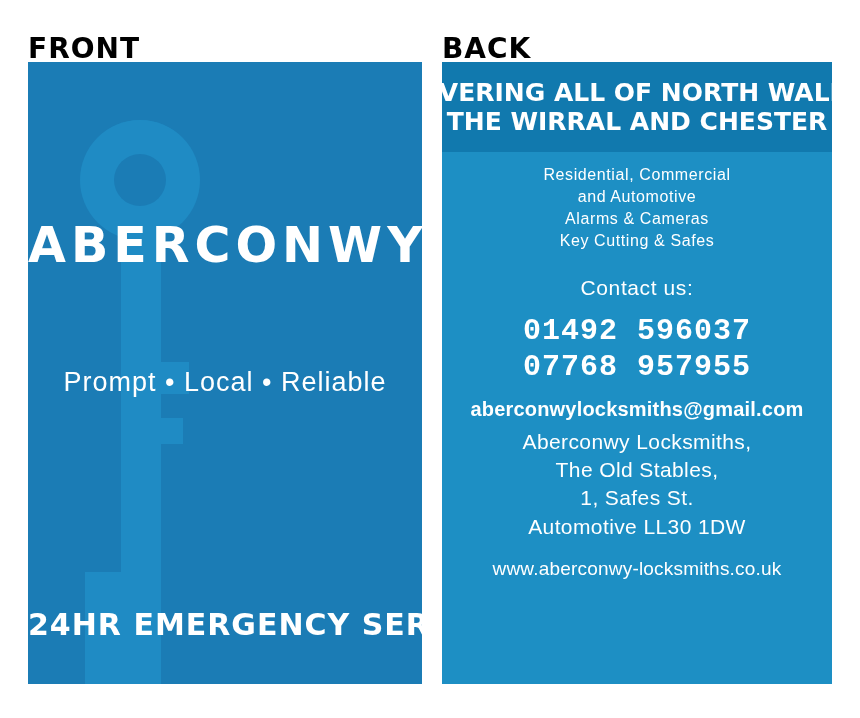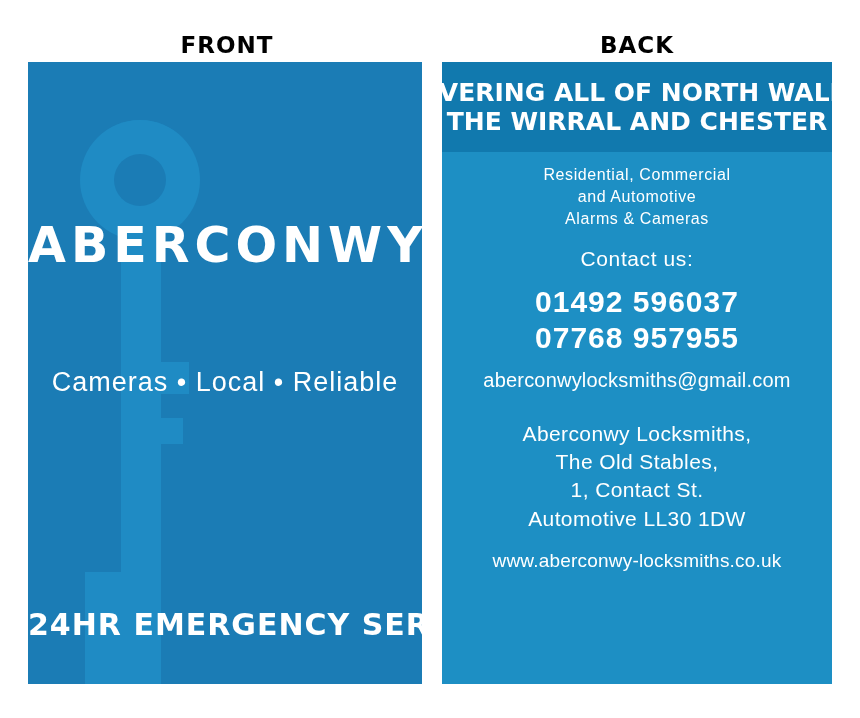--- a/index.html
+++ b/index.html
@@ -18,24 +18,24 @@
     width: 860px;
     height: 718px;
     background: #ffffff;
   }
 
   
   .card-heading {
     position: absolute;
     font-family: "DejaVu Sans", sans-serif;
     font-weight: bold;
-    font-size: 23px;
+    font-size: 28px;
     letter-spacing: 1px;
     color: #000000;
-    text-align: center;
+    text-align: left;
     white-space: nowrap;
   }
   #heading-front { left: 28px; top: 32px; width: 398px; }
   #heading-back  { left: 442px; top: 32px; width: 390px; }
 
   
   .card {
     position: absolute;
     overflow: hidden;
   }
@@ -150,48 +150,48 @@
     margin-top: 12px;
     font-family: "Liberation Sans", sans-serif;
     font-weight: 300;
     font-size: 16px;
     line-height: 1.37;
     letter-spacing: 0.6px;
   }
   .services div { white-space: nowrap; }
 
   .contact-label {
-    margin-top: 17px;
+    margin-top: 24px;
     font-family: "Liberation Sans", sans-serif;
     font-weight: 300;
     font-size: 21px;
     letter-spacing: 0.6px;
   }
 
   .phone {
-    font-family: Liberation Sans, sans-serif;
+    font-family: Liberation Mono, monospace;
     font-weight: bold;
     font-size: 30px;
     letter-spacing: 1px;
     margin-top: 14px;
     white-space: nowrap;
   }
   .phone.second { margin-top: 2px; }
 
   .email {
     margin-top: 14px;
     font-family: "Liberation Sans", sans-serif;
-    font-weight: 400;
+    font-weight: 700;
     font-size: 20px;
     letter-spacing: 0.2px;
     white-space: nowrap;
   }
 
   .address {
-    margin-top: 28px;
+    margin-top: 7px;
     font-family: "Liberation Sans", sans-serif;
     font-weight: 300;
     font-size: 21px;
     line-height: 1.35;
     letter-spacing: 0.4px;
   }
   .address div { white-space: nowrap; }
 
   .website {
     margin-top: 17px;
@@ -221,51 +221,52 @@
         <rect x="133" y="356" width="22" height="26"></rect>
         <rect x="57" y="510" width="36" height="112"></rect>
       </g>
       <g fill="#1b7cb5">
         <circle cx="112" cy="118" r="26"></circle>
       </g>
     </svg>
 
     <div class="front-inner">
       <div id="front-title-1">ABERCONWY</div>
-      <div id="front-tagline">Cameras • Local • Reliable</div>
+      <div id="front-tagline">Prompt • Local • Reliable</div>
       <div id="front-footer">24HR EMERGENCY SERVICE</div>
     </div>
   </div>
 
   <div class="card" id="back-card">
 
     <div class="back-header">
       <div class="back-header-line">COVERING ALL OF NORTH WALES,</div>
       <div class="back-header-line">THE WIRRAL AND CHESTER</div>
     </div>
 
     <div class="back-body">
 
       <div class="services">
         <div>Residential, Commercial</div>
         <div>and Automotive</div>
         <div>Alarms &amp; Cameras</div>
+        <div>Key Cutting &amp; Safes</div>
       </div>
 
       <div class="contact-label">Contact us:</div>
 
       <div class="phone">01492 596037</div>
       <div class="phone second">07768 957955</div>
 
       <div class="email">aberconwylocksmiths@gmail.com</div>
 
       <div class="address">
         <div>Aberconwy Locksmiths,</div>
         <div>The Old Stables,</div>
-        <div>1, Contact St.</div>
+        <div>1, Safes St.</div>
         <div>Automotive LL30 1DW</div>
       </div>
 
       <div class="website">www.aberconwy-locksmiths.co.uk</div>
 
     </div>
   </div>
 
 </div>
 

